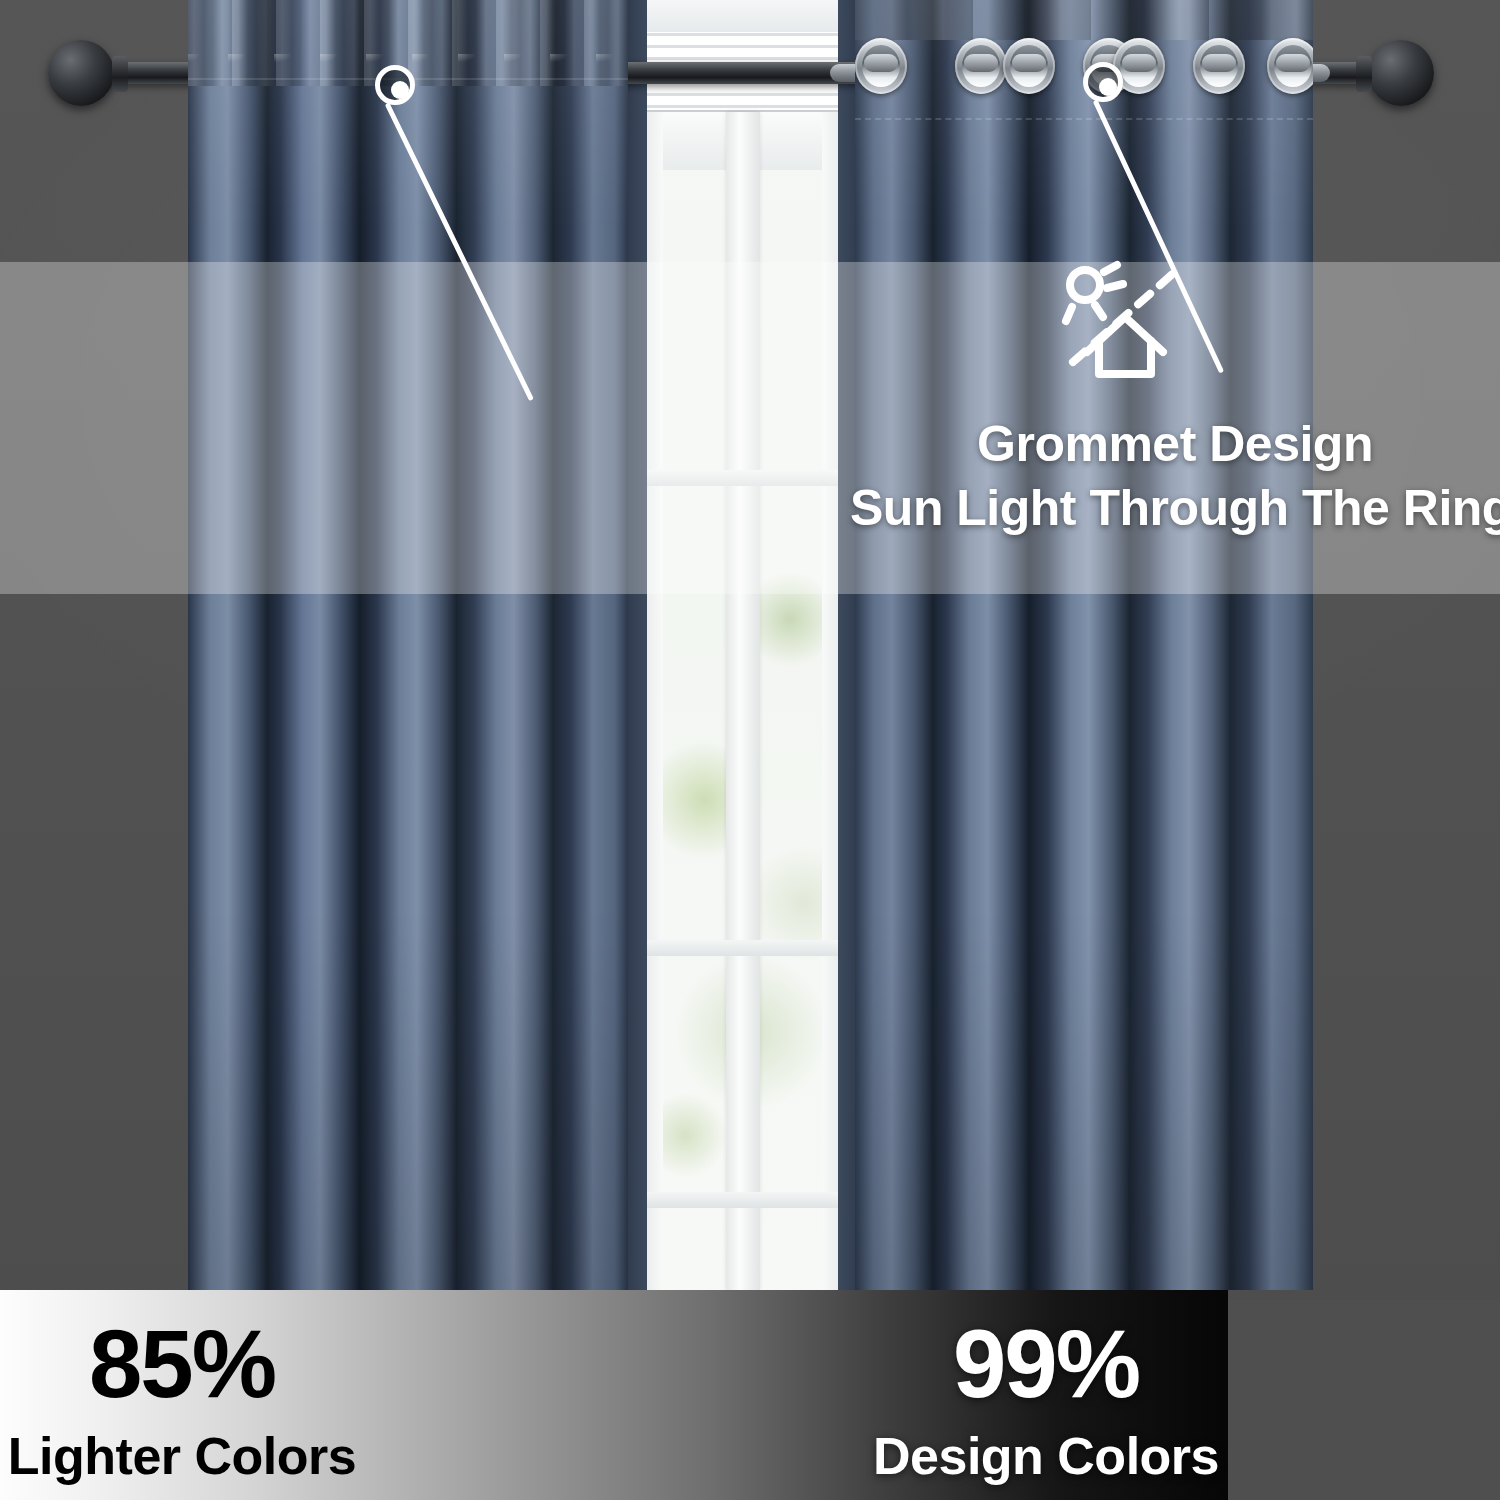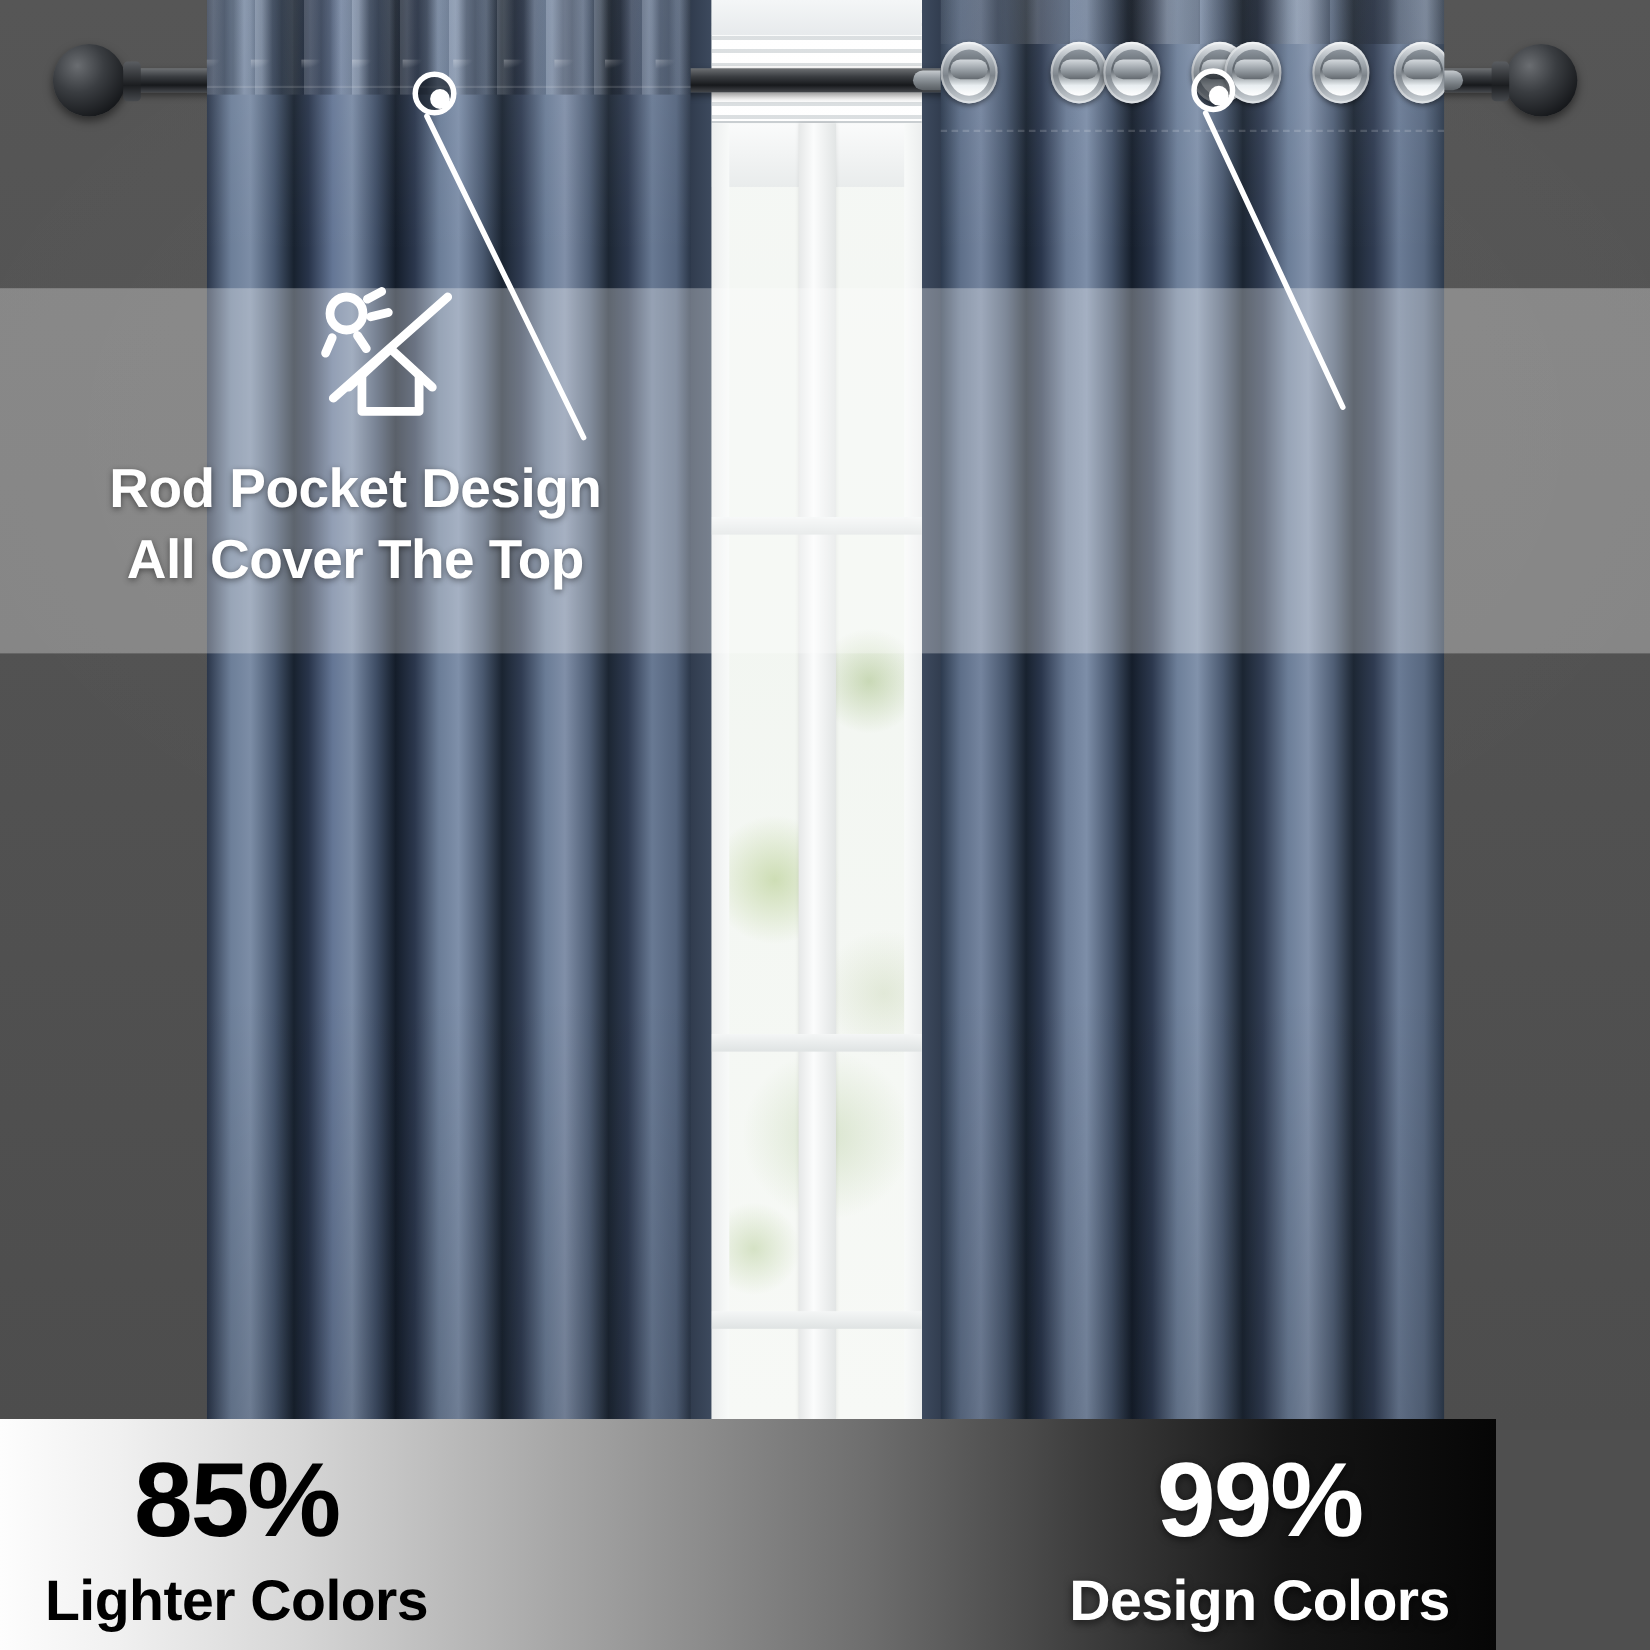--- a/index.html
+++ b/index.html
@@ -275,21 +275,21 @@
     letter-spacing:-0.5px;
     text-shadow:0 2px 6px rgba(0,0,0,0.45);
     white-space:nowrap;
   }
   .feature-left  .f-text { text-align:center; padding-left:6px; }
   .feature-right .f-text { text-align:center; }
   .f-line { display:block; }
 
   
   .bottom-banner {
-    position:absolute; left:0; top:1290px; width:1360px; height:210px;
+    position:absolute; left:0; top:1290px; width:1228px; height:210px;
     background:linear-gradient(90deg,
       #fdfdfd 0%, #f0f0f0 8%, #d6d6d6 20%, #b5b5b5 32%,
       #949494 44%, #6e6e6e 58%, #3f3f3f 72%, #161616 86%, #060606 100%);
   }
   .stat { position:absolute; top:0; width:50%; text-align:center; }
   .stat-left  { left:0;  color:#000000; }
   .stat-right { left:50%; color:#ffffff; }
   .stat-pct {
     font-size:96px; font-weight:700; line-height:1;
     margin-top:26px; letter-spacing:-2px;
@@ -391,39 +391,39 @@
 
   <div class="callout" style="left:1083px; top:62px">
     <div class="leader" style="left:12px; top:36px; width:300px; transform:rotate(65deg)"></div>
     <div class="callout-ring">
       <div class="callout-dot"></div>
     </div>
   </div>
 
   <div class="band"></div>
 
-  <div class="feature feature-left">
+
+  <div class="feature feature-right">
     <div class="f-icon">
       <svg viewBox="0 0 140 130" width="140" height="130" fill="none" stroke="#ffffff" stroke-width="8" stroke-linecap="round" stroke-linejoin="round">
         <circle cx="30" cy="31" r="15"></circle>
         <line x1="17" y1="53" x2="11" y2="67"></line>
         <line x1="40" y1="51" x2="48" y2="63"></line>
         <line x1="52" y1="34" x2="68" y2="30"></line>
         <line x1="49" y1="18" x2="62" y2="11"></line>
         <polyline points="32,98 70,63 108,98"></polyline>
         <polyline points="44,87 44,120 96,120 96,87"></polyline>
-        <line x1="18" y1="108" x2="122" y2="16"></line>
+        <line x1="18" y1="108" x2="122" y2="16" stroke-dasharray="16 13"></line>
       </svg>
     </div>
     <div class="f-text">
-      <span class="f-line">Rod Pocket Design</span>
-      <span class="f-line">All Cover The Top</span>
-    </div>
-  </div>
-
+      <span class="f-line">Grommet Design</span>
+      <span class="f-line">Sun Light Through The Ring</span>
+    </div>
+  </div>
 
   <div class="bottom-banner">
     <div class="stat stat-left">
       <div class="stat-pct">85%</div>
       <div class="stat-label">Lighter Colors</div>
     </div>
     <div class="stat stat-right">
       <div class="stat-pct">99%</div>
       <div class="stat-label">Design Colors</div>
     </div>

